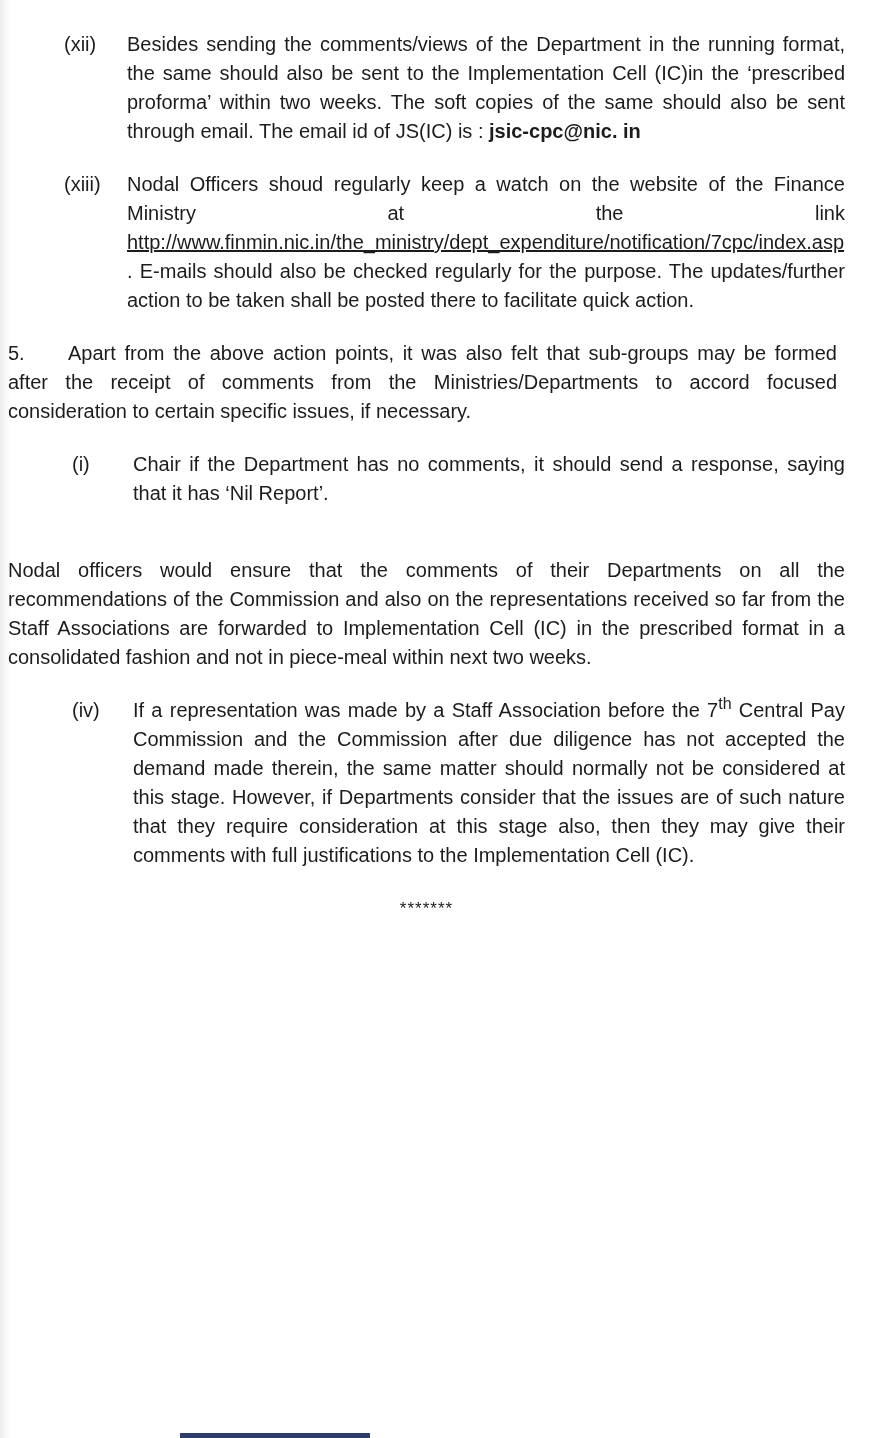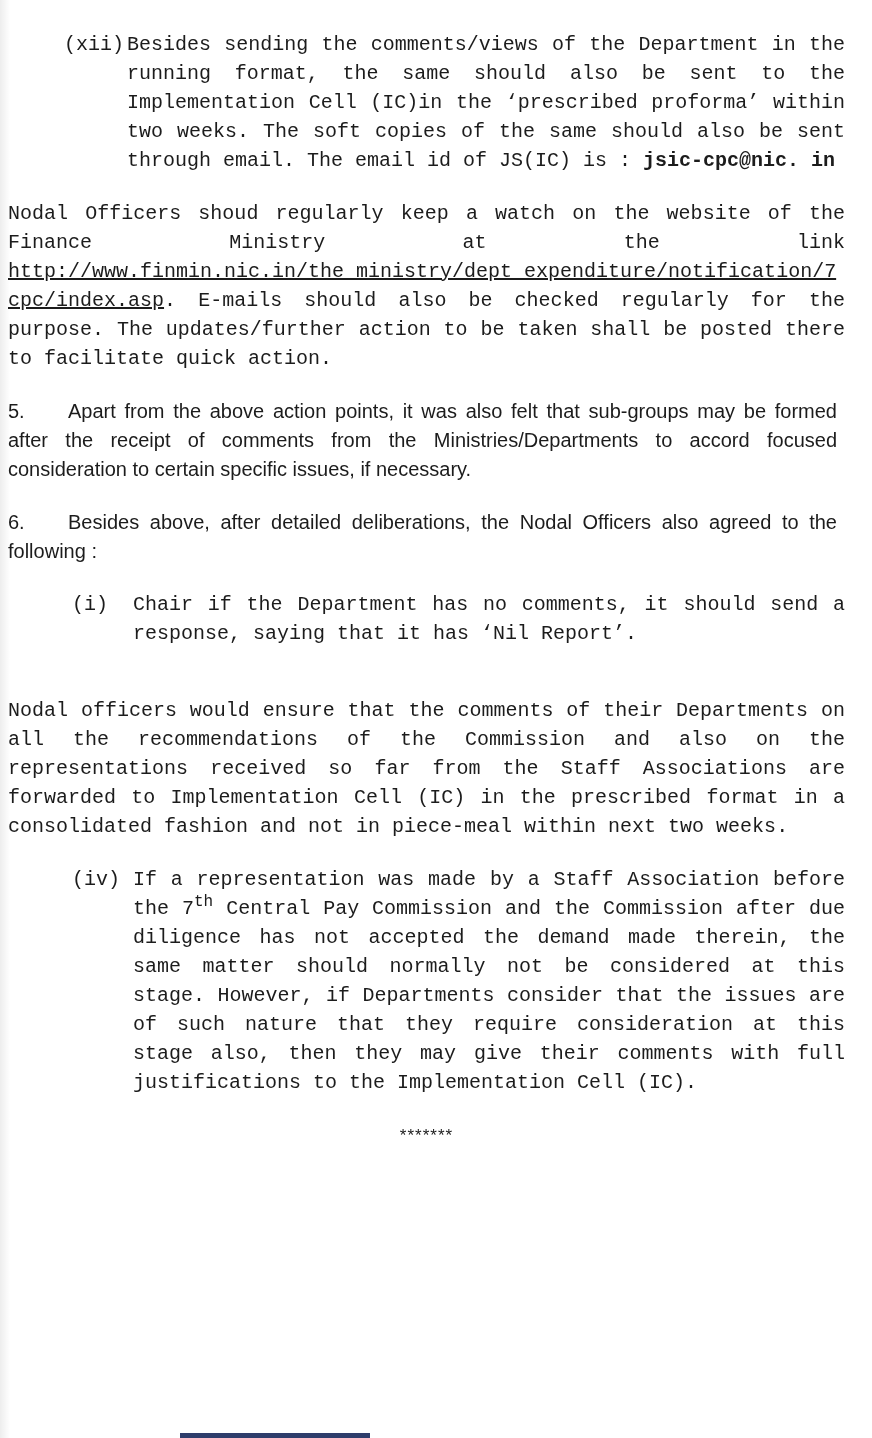--- a/index.html
+++ b/index.html
@@ -26,21 +26,21 @@
     width: 10px; height: 100%;
     background: linear-gradient(to right, rgba(0,0,0,0.07), rgba(0,0,0,0));
     pointer-events: none;
   }
   .bottom-mark {
     position: absolute;
     left: 180px; bottom: 0;
     width: 190px; height: 5px;
     background: #2e3d6b;
   }
-  .list-item { display: flex; margin-bottom: 24px; font-family: Liberation Mono, monospace; }
+  .list-item { display: flex; margin-bottom: 24px; }
   .li-label { flex-shrink: 0; }
   .lvl1 .li-label { margin-left: 56px; flex: 0 0 63px; }
   .lvl2 .li-label { margin-left: 64px; flex: 0 0 61px; }
   .li-text { flex: 1; text-align: justify; }
   .para { text-align: justify; margin: 0 8px 24px 0; }
   .para-num { display: inline-block; width: 60px; }
   .bold { font-weight: bold; }
   .link { text-decoration: underline; overflow-wrap: anywhere; }
   sup.sup { font-size: 16px; vertical-align: super; line-height: 0; }
   .stars {
@@ -55,26 +55,26 @@
 
 <div class="page">
   <div class="scan-edge"></div>
 
   <div class="list-item lvl1">
     <span class="li-label">(xii)</span>
     <div class="li-text"><span>Besides sending the comments/views of the Department in the running format, the same should also be sent to the Implementation Cell (IC)in the ‘prescribed proforma’ within two weeks. The soft copies of the same should also be sent through email.  The email id of JS(IC) is : </span><span class="bold">jsic-cpc@nic. in</span></div>
   </div>
 
   <div class="list-item lvl1">
+    <span class="li-label">(xiii)</span>
     <div class="li-text"><span>Nodal Officers shoud regularly keep a watch on the website of the Finance Ministry at the link </span><span class="link">http://www.finmin.nic.in/the_ministry/dept_expenditure/notification/7cpc/index.asp</span><span>.  E-mails should also be checked regularly for the purpose. The updates/further action to be taken shall be posted there to facilitate quick action.</span></div>
   </div>
 
   <p class="para"><span class="para-num">5.</span><span>Apart from the above action points, it was also felt that sub-groups may be formed after the receipt of comments from the Ministries/Departments to accord focused consideration to certain specific issues, if necessary.</span></p>
 
-  <p class="para"><span class="para-num">6.</span><span>Besides above, after detailed deliberations, the Nodal Officers also agreed to the following :</span></p>
 
   <div class="list-item lvl2">
     <span class="li-label">(i)</span>
     <div class="li-text"><span>Chair if the Department has no comments, it should send a response, saying that it has ‘Nil Report’.</span></div>
   </div>
 
   <div class="list-item lvl2">
   </div>
 
   <div class="list-item lvl2">

